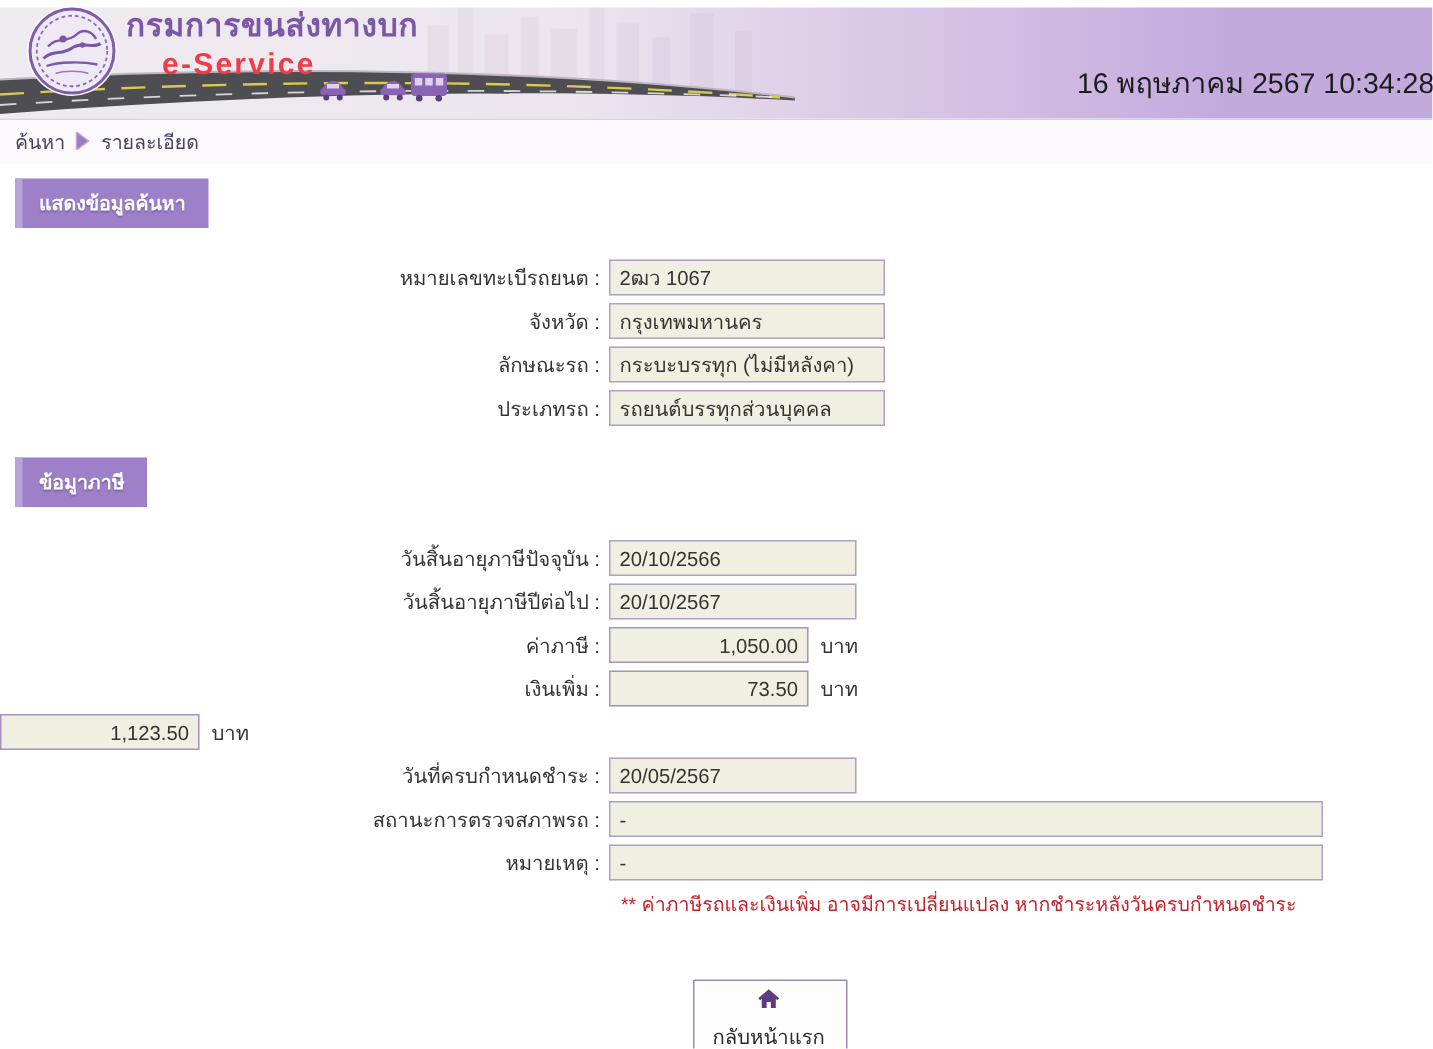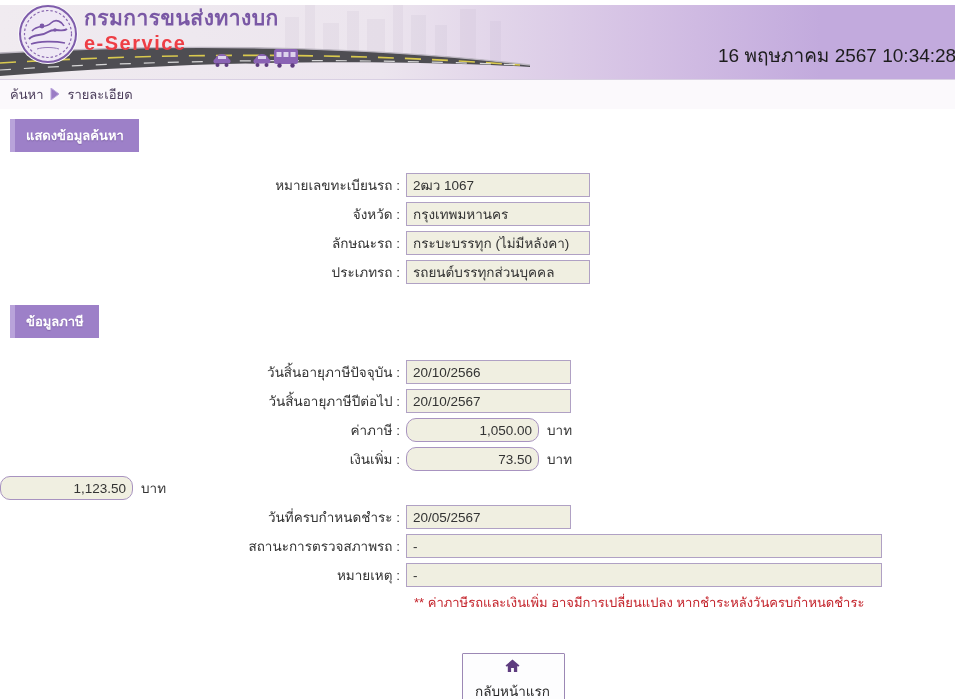--- a/index.html
+++ b/index.html
@@ -9,21 +9,21 @@
   
   .header { position:relative; width:955px; height:80px; background:#fff; }
   .header-band { position:absolute; left:0; right:0; top:5px; bottom:0;
     background:linear-gradient(to right,#f0ebf0 0%,#ece5ee 40%,#d4c0e4 68%,#c2aadd 86%,#c2aadd 100%);
     border-bottom:1px solid #d9d0e3; overflow:hidden; }
   .skyline { position:absolute; left:275px; top:4px; height:66px; width:430px; opacity:.5; }
   .skyline span { position:absolute; bottom:14px; background:rgba(175,158,185,.22); display:block; }
   .logo { position:absolute; left:17px; top:3px; }
   .brand { position:absolute; left:84px; top:6px; line-height:1.1; }
   .brand-th { font-size:21px; font-weight:bold; color:#7a58a5; letter-spacing:.5px; }
-  .brand-en { font-size:20px; font-weight:bold; color:#ee3e45; letter-spacing:1.5px; margin-top:3px; }
+  .brand-en { font-size:20px; font-weight:bold; color:#ee3e45; letter-spacing:1.5px; margin-top:3px;margin-left:24px; }
   .vehicles { position:absolute; left:212px; top:41px; }
   .road { position:absolute; left:0; bottom:0; }
   .header-meta { position:absolute; left:718px; top:40px; white-space:nowrap;
     font-size:19px; color:#1c1c1c; display:flex; gap:30px; }
 
   
   .breadcrumb-bar { height:29px; background:#fbf9fc; display:flex; align-items:center;
     padding:0 10px; gap:7px; }
   .crumb { color:#4c3e5c; font-size:13px; }
   .crumb-link { cursor:pointer; }
@@ -37,21 +37,21 @@
   .badge-2 { margin-top:16px; margin-bottom:22px; }
 
   
   .row { display:flex; align-items:center; margin-bottom:5px; }
   .lbl { width:406px; text-align:right; padding-right:6px; color:#333; font-size:13.5px; }
   .fld { background:#f0efe1; border:1px solid #b0a1c4; height:24px; padding:0 6px;
     font-family:inherit; font-size:13.5px; color:#333; outline:none; }
   .w-std   { width:184px; }
   .w-date  { width:165px; border-color:#a violet; }
   .w-date  { width:165px; }
-  .w-money { width:133px; text-align:right; border-color:#a893c0;border-radius:10px; }
+  .w-money { width:133px; text-align:right; border-color:#a893c0; }
   .w-wide  { width:476px; }
   .unit { margin-left:8px; font-size:13.5px; }
 
   .note { margin:4px 0 0 414px; color:#c4232b; font-size:13px; }
 
   .btn-area { margin-top:40px; text-align:center; padding-left:72px; }
   .home-btn { display:inline-flex; align-items:center; gap:7px; background:#fdfdfe;
     border:1px solid #9c88b5; padding:5px 14px 6px 12px; font-family:inherit;
     font-size:13.5px; color:#2a2a2a; cursor:pointer; border-radius:1px;flex-direction:column; }
 </style>
@@ -142,39 +142,39 @@
         <polygon points="1,0 9,6 1,12" fill="#9a7cc5" stroke="#bba6dd" stroke-width="1"></polygon>
       </svg>
   </span>
   <span class="crumb">รายละเอียด</span>
 </div>
 
 <div>
   <div class="badge badge-1">แสดงข้อมูลค้นหา</div>
 
   <div class="row">
-    <label class="lbl">หมายเลขทะเบียนรถ :</label>
+    <label class="lbl">หมายเลขทะเบีรถยนต :</label>
     <input class="fld w-std" readonly="" value="2ฒว 1067" style="">
   </div>
   <div class="row">
     <label class="lbl">จังหวัด :</label>
     <input class="fld w-std" readonly="" value="กรุงเทพมหานคร" style="">
   </div>
   <div class="row">
     <label class="lbl">ลักษณะรถ :</label>
     <input class="fld w-std" readonly="" value="กระบะบรรทุก (ไม่มีหลังคา)" style="">
   </div>
   <div class="row">
     <label class="lbl">ประเภทรถ :</label>
     <input class="fld w-std" readonly="" value="รถยนต์บรรทุกส่วนบุคคล" style="">
   </div>
 </div>
 
 <div>
-  <div class="badge badge-2">ข้อมูลภาษี</div>
+  <div class="badge badge-2">ข้อมูาภาษี</div>
 
   <div class="row">
     <label class="lbl">วันสิ้นอายุภาษีปัจจุบัน :</label>
     <input class="fld w-date" readonly="" value="20/10/2566" style="">
   </div>
   <div class="row">
     <label class="lbl">วันสิ้นอายุภาษีปีต่อไป :</label>
     <input class="fld w-date" readonly="" value="20/10/2567" style="">
   </div>
   <div class="row">

